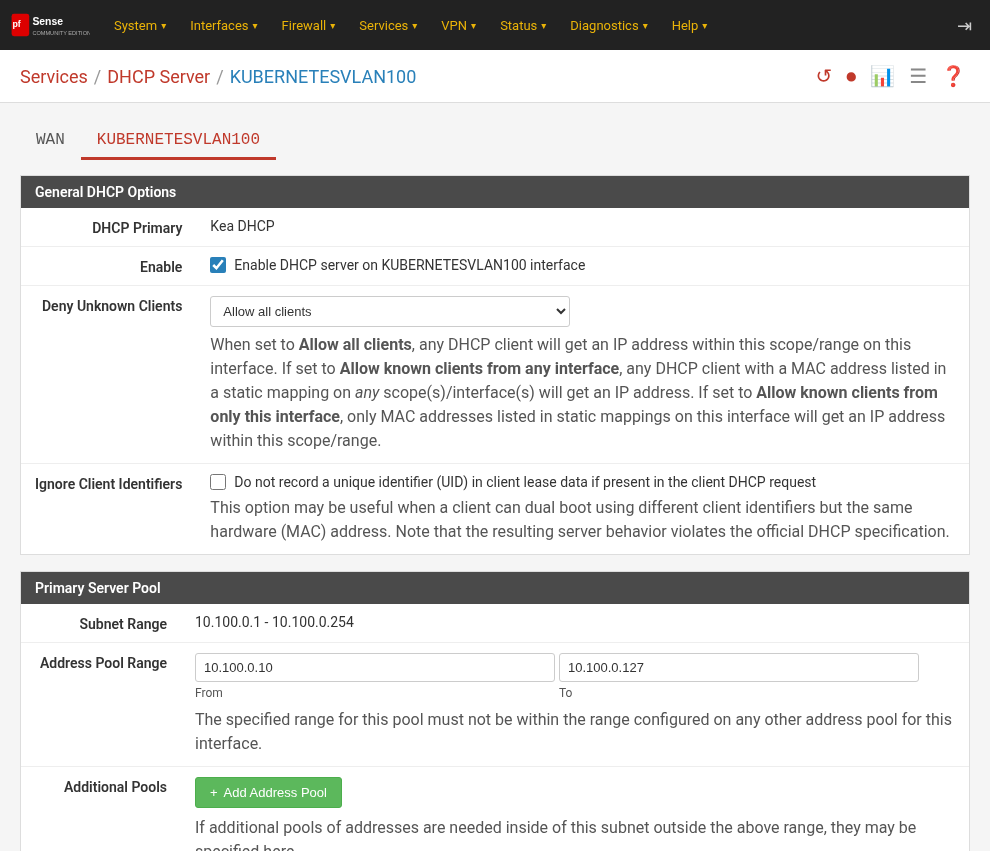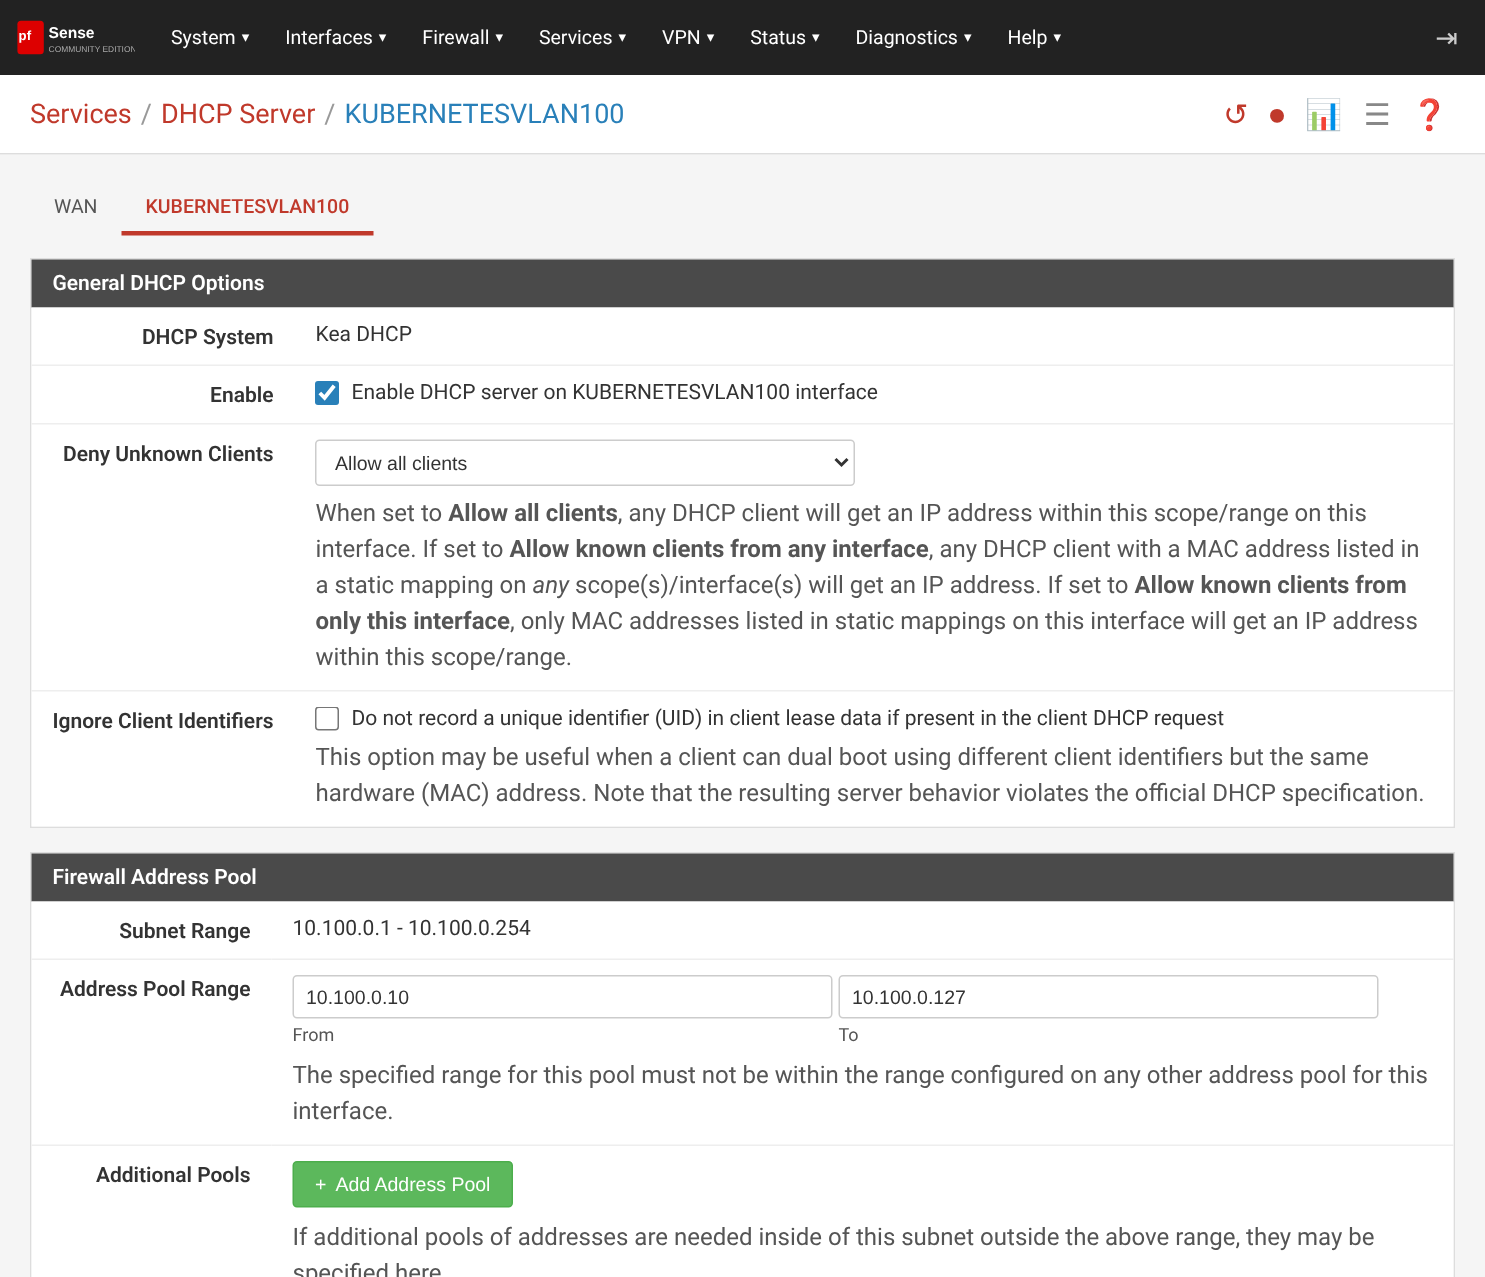--- a/index.html
+++ b/index.html
@@ -18,21 +18,21 @@
     .navbar-brand {
       display: flex;
       align-items: center;
       margin-right: 10px;
     }
     .pfsense-logo {
       width: 80px;
       height: 36px;
     }
     .nav-item {
-      color: #ffffff;
+      color: #eab308;
       padding: 6px 10px;
       cursor: pointer;
       font-size: 13px;
       display: flex;
       align-items: center;
       gap: 4px;
       border-radius: 3px;
       white-space: nowrap;
     }
     .nav-item .caret { font-size: 10px; }
@@ -84,24 +84,25 @@
     
     .tabs {
       display: flex;
       border-bottom: none;
       margin-bottom: 16px;
       gap: 0;
     }
     .tab {
       padding: 8px 16px;
       cursor: pointer;
-      font-size: 13px;
+      font-size: 16px;
       color: #555;
       border-bottom: 3px solid transparent;
       margin-bottom: -1px;
+      font-family: Liberation Mono, monospace;
     }
     .tab.active {
       color: #c0392b;
       border-bottom: 3px solid #c0392b;
       font-weight: 500;
     }
 
     
     .section-header {
       background: #4a4a4a;
@@ -312,21 +313,21 @@
   </div>
 
   <div class="section-wrapper">
     <div class="section-header">
       <span>General DHCP Options</span>
     </div>
     <table class="form-table">
 
       <tbody>
           <tr>
-        <td class="label-cell">DHCP System</td>
+        <td class="label-cell">DHCP Primary</td>
         <td class="value-cell">Kea DHCP</td>
       </tr>
 
       <tr>
         <td class="label-cell">Enable</td>
         <td class="value-cell">
           <div class="checkbox-row">
             <input type="checkbox" checked="" style="">
             <span>Enable DHCP server on KUBERNETESVLAN100 interface</span>
           </div>
@@ -356,21 +357,21 @@
           </div>
           <div class="desc-text">This option may be useful when a client can dual boot using different client identifiers but the same hardware (MAC) address. Note that the resulting server behavior violates the official DHCP specification.</div>
         </td>
       </tr>
     </tbody>
       </table>
   </div>
 
   <div class="section-wrapper">
     <div class="section-header">
-      <span>Firewall Address Pool</span>
+      <span>Primary Server Pool</span>
     </div>
     <table class="form-table">
 
       <tbody>
 
       <tr>
         <td class="label-cell">Subnet Range</td>
         <td class="value-cell">10.100.0.1 - 10.100.0.254</td>
       </tr>
 

